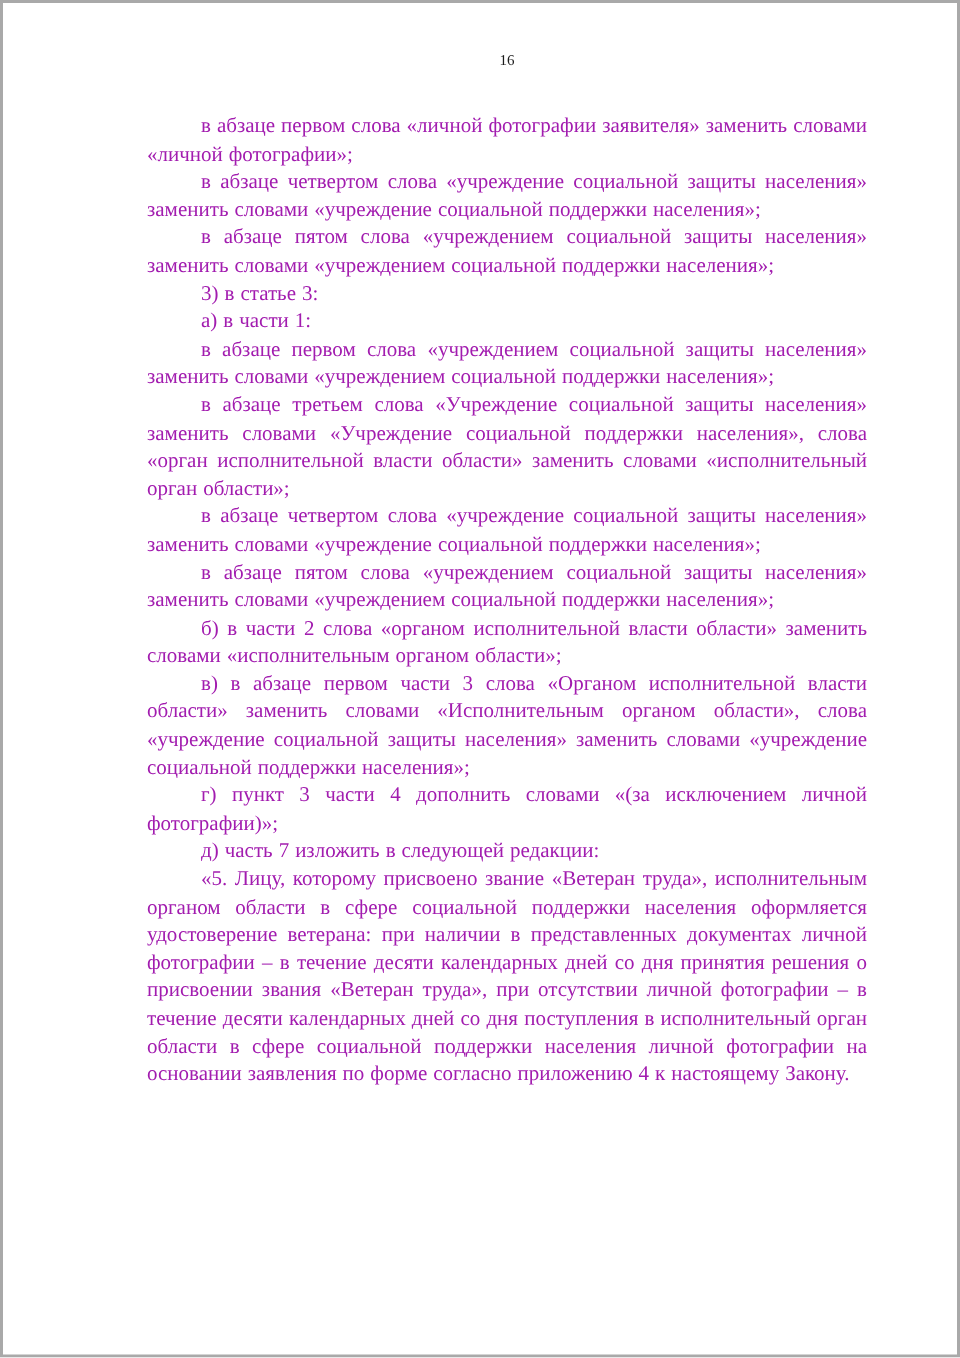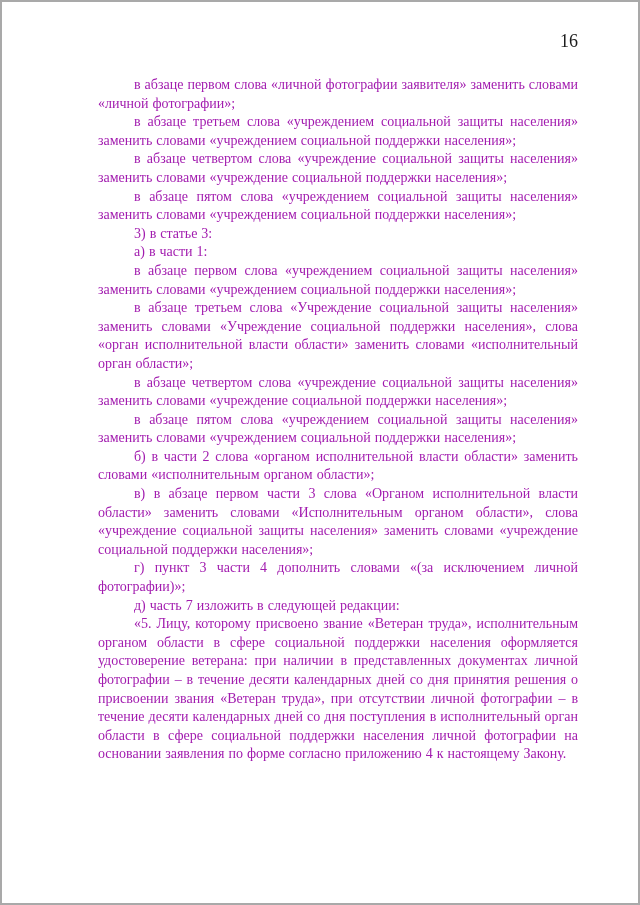--- a/index.html
+++ b/index.html
@@ -18,22 +18,22 @@
       overflow: hidden;
       color: #1c1c1c;
     }
     .content-column {
       position: absolute;
       top: 30px;
       left: 96px;
       width: 480px;
     }
     .page-number {
-      text-align: right;
-      font-size: 18px;
+      text-align: center;
+      font-size: 10px;
       line-height: 18px;
       margin: 0 0 26px 0;
       color: #1c1c1c;
     }
     .document-body p.para {
       margin: 0;
       font-size: 14px;
       line-height: 18.6px;
       text-align: justify;
       text-indent: 36px;
@@ -42,21 +42,20 @@
     }
   </style>
 </head>
 <body>
 
 <div class="page">
   <div class="content-column">
     <div class="page-number">16</div>
     <div class="document-body">
         <p class="para">в абзаце первом слова «личной фотографии заявителя» заменить словами «личной фотографии»;</p>
-        <p class="para">в абзаце третьем слова «учреждением социальной защиты населения» заменить словами «учреждением социальной поддержки населения»;</p>
         <p class="para">в абзаце четвертом слова «учреждение социальной защиты населения» заменить словами «учреждение социальной поддержки населения»;</p>
         <p class="para">в абзаце пятом слова «учреждением социальной защиты населения» заменить словами «учреждением социальной поддержки населения»;</p>
         <p class="para">3) в статье 3:</p>
         <p class="para">а) в части 1:</p>
         <p class="para">в абзаце первом слова «учреждением социальной защиты населения» заменить словами «учреждением социальной поддержки населения»;</p>
         <p class="para">в абзаце третьем слова «Учреждение социальной защиты населения» заменить словами «Учреждение социальной поддержки населения», слова «орган исполнительной власти области» заменить словами «исполнительный орган области»;</p>
         <p class="para">в абзаце четвертом слова «учреждение социальной защиты населения» заменить словами «учреждение социальной поддержки населения»;</p>
         <p class="para">в абзаце пятом слова «учреждением социальной защиты населения» заменить словами «учреждением социальной поддержки населения»;</p>
         <p class="para">б) в части 2 слова «органом исполнительной власти области» заменить словами «исполнительным органом области»;</p>
         <p class="para">в) в абзаце первом части 3 слова «Органом исполнительной власти области» заменить словами «Исполнительным органом области», слова «учреждение социальной защиты населения» заменить словами «учреждение социальной поддержки населения»;</p>

